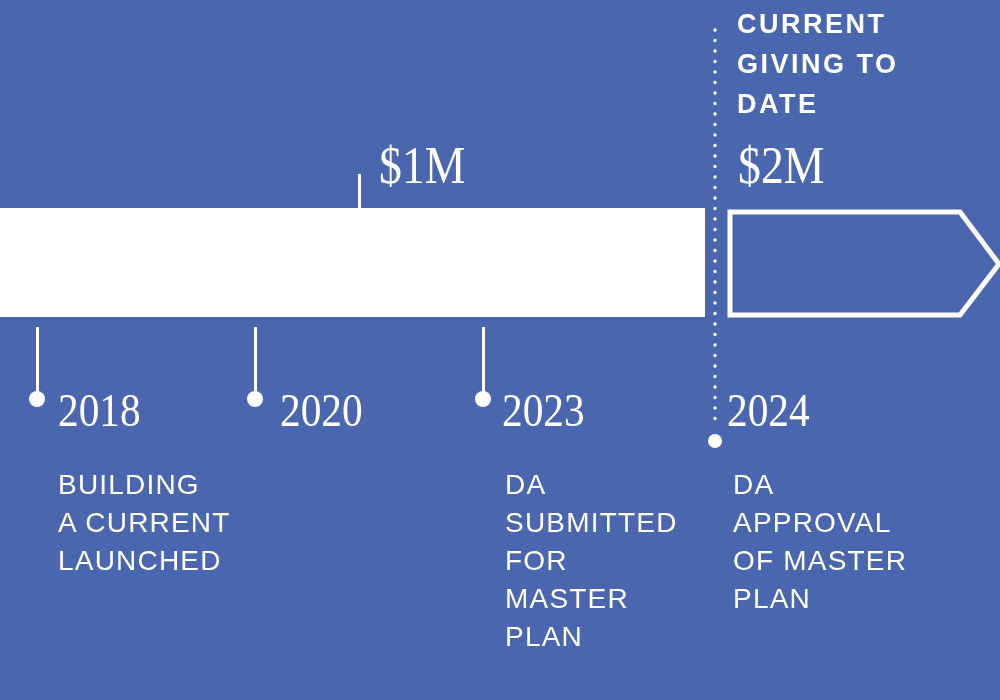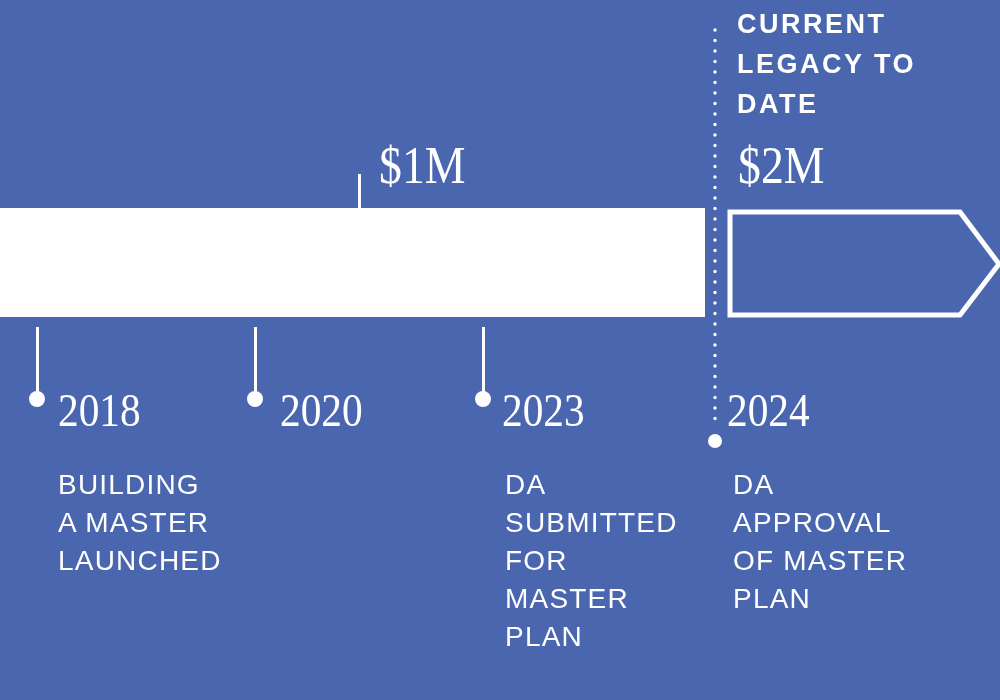--- a/index.html
+++ b/index.html
@@ -110,21 +110,21 @@
 
   <div class="tick-1m"></div>
   <div class="serif-num amount amount-1m">$1M</div>
 
   <svg class="abs" style="left:700px; top:0;" width="32" height="460" viewBox="0 0 32 460">
     <line x1="15" y1="30" x2="15" y2="428" stroke="#ffffff" stroke-width="3.4" stroke-linecap="round" stroke-dasharray="0 10.5"></line>
     <circle cx="15" cy="441" r="7" fill="#ffffff"></circle>
   </svg>
 
   <div class="header-title">CURRENT
-LEGACY TO
+GIVING TO
 DATE</div>
 
   <div class="serif-num amount amount-2m">$2M</div>
 
   <svg class="abs" style="left:725px; top:205px;" width="278" height="117" viewBox="0 0 278 117">
     <polygon points="5,7 235,7 274,59 235,110 5,110" fill="none" stroke="#ffffff" stroke-width="5" stroke-linejoin="miter"></polygon>
   </svg>
 
   <div class="stem stem-2018"></div>
   <div class="dot dot-2018"></div>
@@ -134,21 +134,21 @@
 
   <div class="stem stem-2023"></div>
   <div class="dot dot-2023"></div>
 
   <div class="serif-num year year-2018">2018</div>
   <div class="serif-num year year-2020">2020</div>
   <div class="serif-num year year-2023">2023</div>
   <div class="serif-num year year-2024">2024</div>
 
   <div class="caption caption-2018">BUILDING
-A MASTER
+A CURRENT
 LAUNCHED</div>
   <div class="caption caption-2023">DA
 SUBMITTED
 FOR
 MASTER
 PLAN</div>
   <div class="caption caption-2024">DA
 APPROVAL
 OF MASTER
 PLAN</div>

